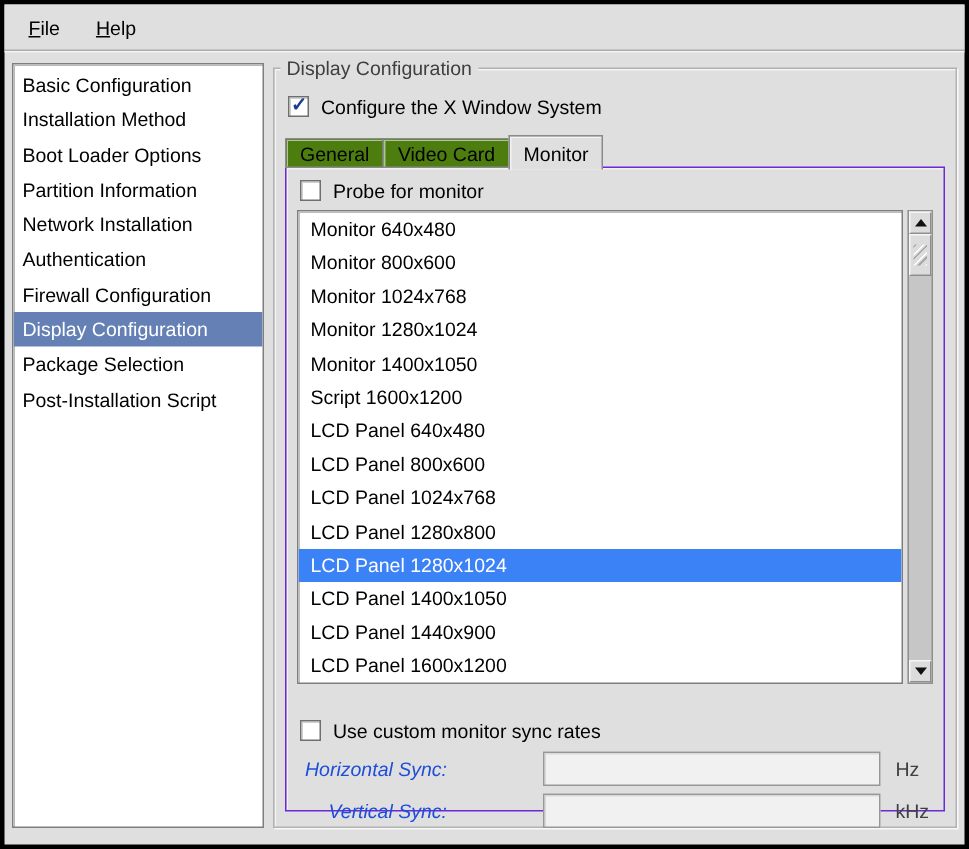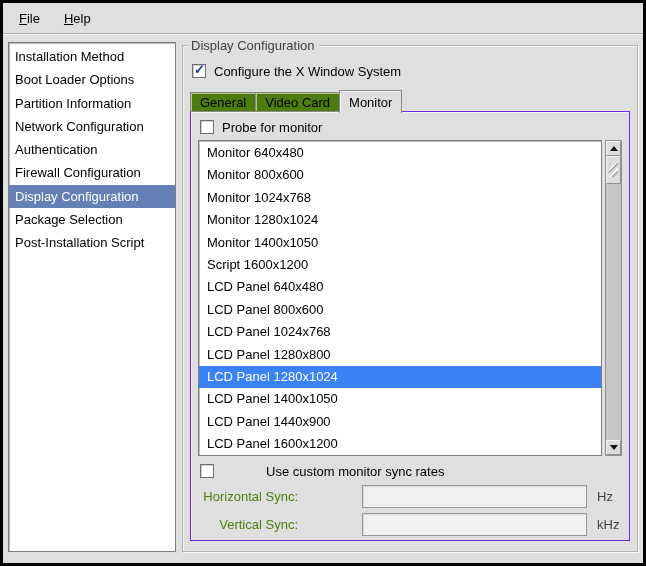--- a/index.html
+++ b/index.html
@@ -42,21 +42,21 @@
          display:flex; align-items:center; margin-right:-1px; cursor:default;
          box-shadow:inset 1px 1px 0 rgba(255,255,255,.55); }
   .tab.active { background:#DFDFDF; height:23px; margin-top:0; border-bottom:none;
                 box-shadow:inset 1px 1px 0 #F2F2F2; }
   .page { border:1px solid #6d28d9; background:#DFDFDF; height:430px; margin-top:-1px;
           box-shadow:inset 1px 1px 0 rgba(255,255,255,.6); padding:4px 7px 6px 7px; }
 
   .probe-row { height:18px; margin:2px 0 4px 2px; }
 
   
-  .list-wrap { display:flex; height:316px; margin-bottom:6px; }
+  .list-wrap { display:flex; height:316px; margin-bottom:22px; }
   .listbox { flex:1; background:#FFF; border:1px solid #7E7E7E; box-shadow:inset 1px 1px 0 #BDBDBD;
              overflow:hidden; padding-top:1px; }
   .listbox .list-item { height:22.4px; line-height:22.4px; padding-left:8px; white-space:nowrap; cursor:default; }
 
   .vscrollbar { width:17px; margin-left:3px; position:relative; background:#C6C6C6;
                 border:1px solid #8F8F8F; }
   .sb-btn { position:absolute; left:0; width:15px; height:15px; background:#DCDCDC;
             border:1px solid #8F8F8F; border-top-color:#F5F5F5; border-left-color:#F5F5F5;
             display:flex; align-items:center; justify-content:center; }
   .sb-up { top:0; }
@@ -64,47 +64,48 @@
   .arr-up { width:0; height:0; border-left:4px solid transparent; border-right:4px solid transparent;
             border-bottom:5px solid #111; }
   .arr-down { width:0; height:0; border-left:4px solid transparent; border-right:4px solid transparent;
               border-top:5px solid #111; }
   .sb-thumb { position:absolute; left:0; top:15px; width:15px; height:28px; background:#DCDCDC;
               border:1px solid #8F8F8F; border-top-color:#F5F5F5; border-left-color:#F5F5F5;
               display:flex; align-items:center; justify-content:center; }
   .grip { width:9px; height:14px;
           background:repeating-linear-gradient(315deg, rgba(255,255,255,.95) 0 1px, transparent 1px 3.5px, #A9A9A9 3.5px 4.5px, transparent 4.5px 5.5px); }
 
-  .custom-sync-row { height:18px; margin:0 0 4px 2px;gap:44px; }
+  .custom-sync-row { height:18px; margin:0 0 4px 2px; }
 
   
   .sync-row { display:flex; align-items:center; height:24px; margin-bottom:4px; }
-  .sync-label { width:100px; text-align:right; color:#4d7c0f; }
+  .sync-label { width:100px; text-align:right; color:#1d4ed8;font-style:italic; }
   .sync-input { margin-left:64px; width:225px; height:23px; background:#F1F1F1;
                 border:1px solid #979797; box-shadow:inset 1px 1px 0 #D9D9D9; }
   .sync-unit { margin-left:10px; color:#404040; }
 </style>
 </head>
 <body>
 
 <div class="window">
 
   <div class="menubar">
     <div class="menu-item"><span class="mnemonic">F</span><span>ile</span></div>
     <div class="menu-item"><span class="mnemonic">H</span><span>elp</span></div>
   </div>
   <div class="menubar-sep"></div>
 
   <div class="main">
 
     <div class="sidebar">
+        <div class="list-item">Basic Configuration</div>
         <div class="list-item">Installation Method</div>
         <div class="list-item">Boot Loader Options</div>
         <div class="list-item">Partition Information</div>
-        <div class="list-item">Network Configuration</div>
+        <div class="list-item">Network Installation</div>
         <div class="list-item">Authentication</div>
         <div class="list-item">Firewall Configuration</div>
         <div class="list-item" style="background: rgb(100, 128, 180); color: rgb(255, 255, 255);">Display Configuration</div>
         <div class="list-item">Package Selection</div>
         <div class="list-item">Post-Installation Script</div>
       </div>
 
     <div class="right">
       <div class="groupbox">
         <span class="groupbox-label">Display Configuration</span>

